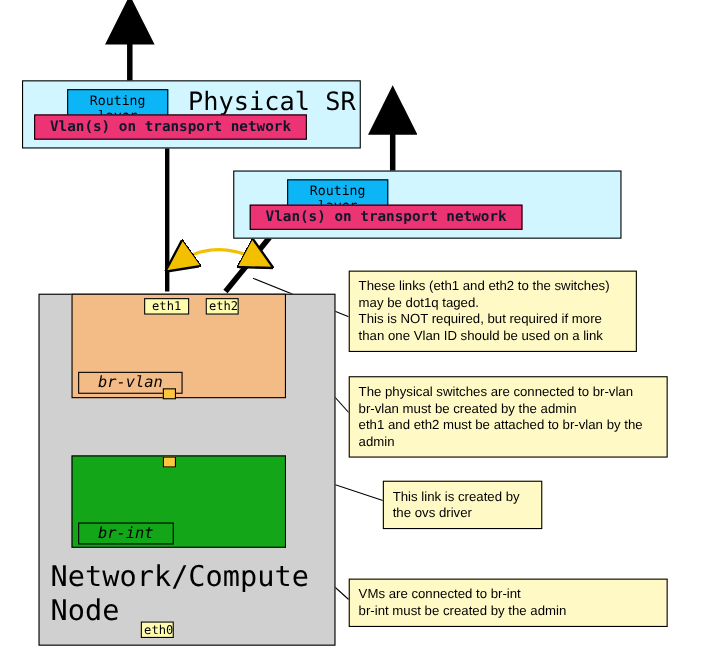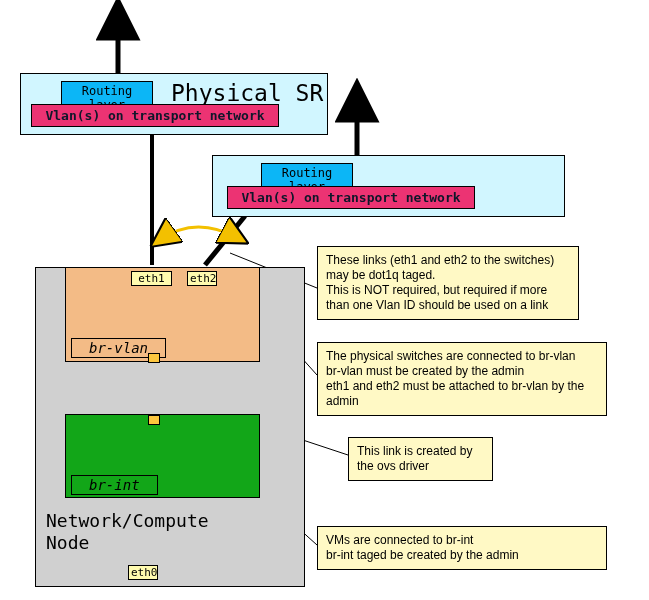--- a/index.html
+++ b/index.html
@@ -14,21 +14,21 @@
   .sr-box { background:#d1f6ff; border:1px solid #000; }
   .routing { background:#0cb6f6; border:1px solid #000; font-size:12px; text-align:center; padding:2px 4px; }
   .vlan-bar { background:#ec3373; border:1px solid #000; color:#0f172a; font-weight:bold; font-size:13px; text-align:center; padding:3px 2px; }
   .sr-label { font-size:23px; }
   .node-box { background:#d0d0d0; border:1px solid #000; }
   .br-vlan { background:#f3bb86; border:1px solid #000; }
   .br-int  { background:#12a618; border:1px solid #000; }
   .eth-small { background:#fffbaf; border:1px solid #000; font-size:11px; text-align:center; padding:0 2px; }
   .port-sq { background:#fcc63e; border:1px solid #000; }
   .br-lbl { font-size:14px; border:1px solid #000; padding:1px 17px; background:transparent;font-style:italic; }
-  .node-lbl { font-size:18px; line-height:1.2; }
+  .node-lbl { font-size:26px; line-height:1.2; }
   .note-box { background:#fff9c5; border:1px solid #000; font-family:Arial,Helvetica,sans-serif; font-size:12px; padding:6px 8px; line-height:1.25; }
   svg.overlay { position:absolute; left:0; top:0; width:649px; height:600px; pointer-events:none; }
 </style>
 </head>
 <body>
 
 <svg class="overlay" viewBox="0 0 649 600">
   <defs>
     <marker id="arrowB" viewBox="0 0 10 10" refX="5" refY="5" markerWidth="9" markerHeight="9" orient="auto-start-reverse">
       <path d="M0,0 L10,5 L0,10 z" fill="#000"></path>
@@ -84,13 +84,13 @@
   <div class="abs br-lbl" style="left:5px; top:60px;">br-int</div>
 </div>
 
 <div class="abs note-box" style="left:317px; top:246px; width:262px; white-space:pre-line;">These links (eth1 and eth2 to the switches) may be dot1q taged.
 This is NOT required, but required if more than one Vlan ID should be used on a link</div>
 <div class="abs note-box" style="left:317px; top:342px; width:290px; white-space:pre-line;">The physical switches are connected to br-vlan
 br-vlan must be created by the admin
 eth1 and eth2 must be attached to br-vlan by the admin</div>
 <div class="abs note-box" style="left:348px; top:437px; width:145px; white-space:pre-line;">This link is created by the ovs driver</div>
 <div class="abs note-box" style="left:317px; top:526px; width:290px; white-space:pre-line;">VMs are connected to br-int
-br-int taged be created by the admin</div>
+br-int must be created by the admin</div>
 
 </body></html>

